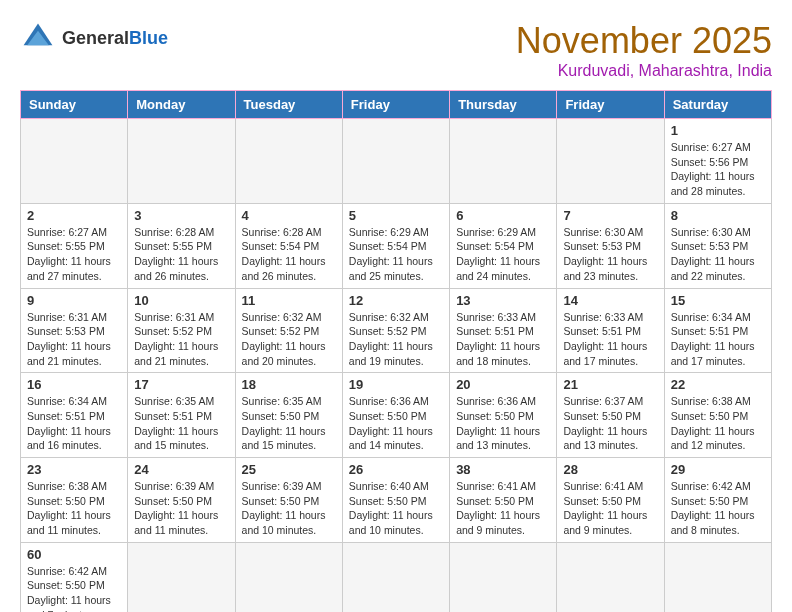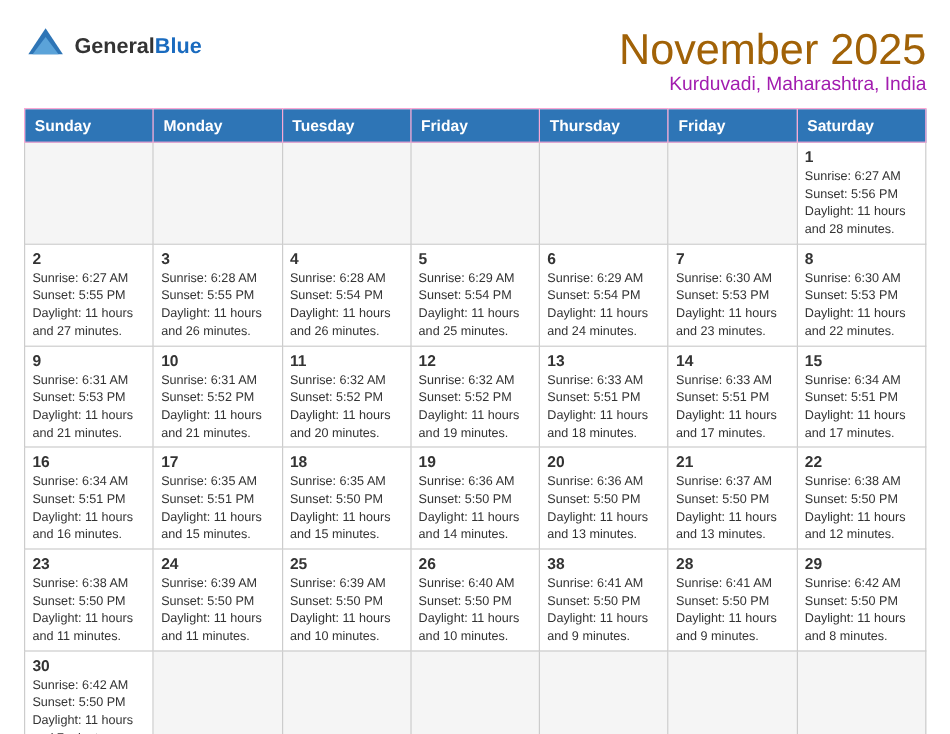--- a/index.html
+++ b/index.html
@@ -247,21 +247,21 @@
           <span class="day-number">28</span>
           <div class="day-info">Sunrise: 6:41 AM<br>Sunset: 5:50 PM<br>Daylight: 11 hours<br>and 9 minutes.</div>
         </td>
         <td>
           <span class="day-number">29</span>
           <div class="day-info">Sunrise: 6:42 AM<br>Sunset: 5:50 PM<br>Daylight: 11 hours<br>and 8 minutes.</div>
         </td>
       </tr>
       <tr>
         <td>
-          <span class="day-number">30</span>
+          <span class="day-number">60</span>
           <div class="day-info">Sunrise: 6:42 AM<br>Sunset: 5:50 PM<br>Daylight: 11 hours<br>and 7 minutes.</div>
         </td>
         <td class="empty"></td>
         <td class="empty"></td>
         <td class="empty"></td>
         <td class="empty"></td>
         <td class="empty"></td>
         <td class="empty"></td>
       </tr>
     </tbody>

